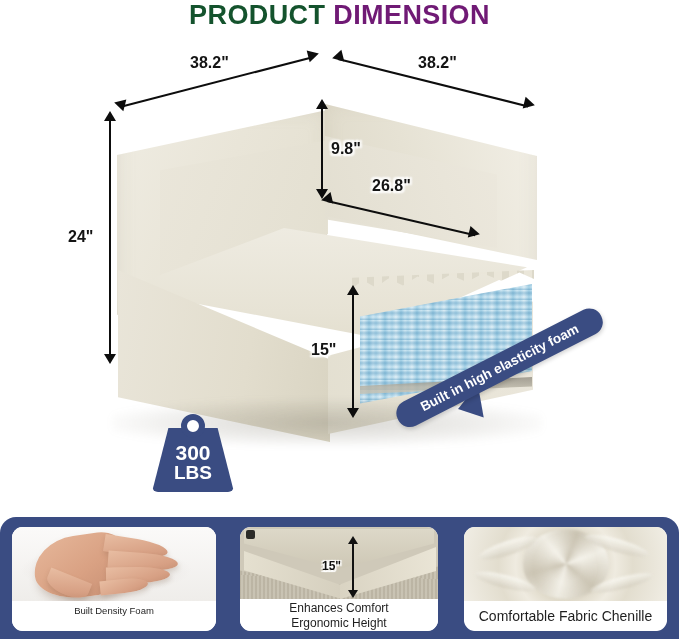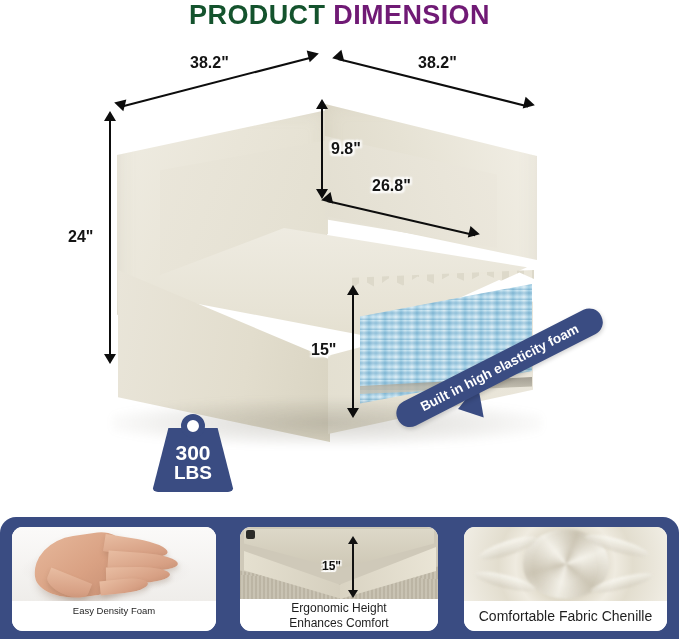--- a/index.html
+++ b/index.html
@@ -294,21 +294,21 @@
     position: absolute;
     left: 0; bottom: 0;
     width: 100%;
     text-align: center;
     color: #1f1f1f;
     background: #ffffff;
     font-family: "Liberation Sans", sans-serif;
   }
   #panel-1 .panel-cap { height: 30px; font-size: 9.5px; line-height: 13px; padding-top: 3px; box-sizing: border-box; }
   #panel-2 .panel-cap { height: 32px; font-size: 12px;  line-height: 15px; padding-top: 2px; box-sizing: border-box; }
-  #panel-3 .panel-cap { height: 30px; font-size: 14px;  line-height: 30px; }
+  #panel-3 .panel-cap { height: 30px; font-size: 14px;  line-height: 30px; border-radius: 13px; }
 
   
   #foam-surface {
     position: absolute; inset: 0;
     background:
       radial-gradient(ellipse 60% 45% at 46% 58%, rgba(205,200,195,.55) 0%, rgba(255,255,255,0) 70%),
       linear-gradient(180deg,#fbfaf9 0%,#efedea 100%);
   }
   #palm {
     position: absolute;
@@ -484,38 +484,38 @@
     <div class="panel-img">
       <div id="foam-surface"></div>
       <div id="palm"></div>
       <div class="finger" id="f1"></div>
       <div class="finger" id="f2"></div>
       <div class="finger" id="f3"></div>
       <div class="finger" id="f4"></div>
       <div class="finger" id="thumb"></div>
     </div>
     <div class="panel-cap">
-      <div>Easy Density Foam</div>
+      <div>Built Density Foam</div>
     </div>
   </div>
 
   <div class="panel" id="panel-2">
     <div class="panel-img">
       <div id="blk-surface"></div>
       <div id="blk-floor"></div>
       <div id="blk-top"></div>
       <div id="blk-left"></div>
       <div id="blk-right"></div>
       <div id="blk-corner-dark"></div>
       <div id="blk-arrow"></div>
       <div id="blk-label">15"</div>
     </div>
     <div class="panel-cap">
+      <div>Enhances Comfort</div>
       <div>Ergonomic Height</div>
-      <div>Enhances Comfort</div>
     </div>
   </div>
 
   <div class="panel" id="panel-3">
     <div class="panel-img">
       <div id="fabric"></div>
       <div id="swirl"></div>
       <div class="fold" style="left:14px; top:14px; width:60px; height:14px; transform:rotate(-18deg);"></div>
       <div class="fold" style="left:120px; top:12px; width:66px; height:13px; transform:rotate(16deg);"></div>
       <div class="fold" style="left:10px; top:48px; width:62px; height:13px; transform:rotate(14deg);"></div>

